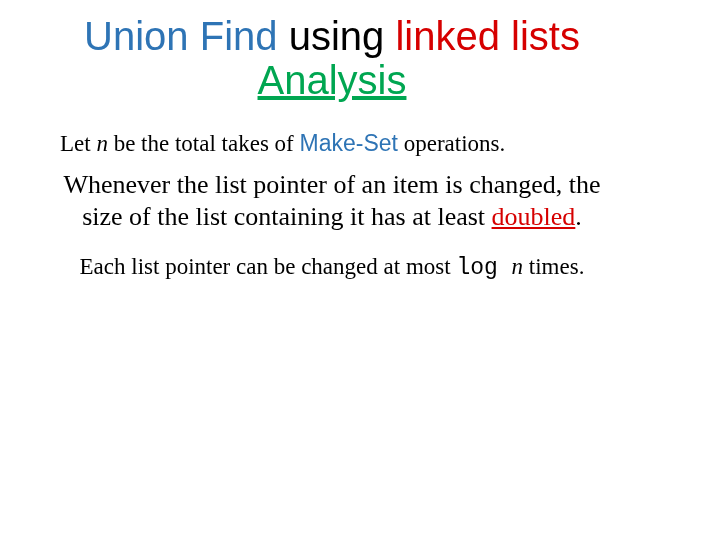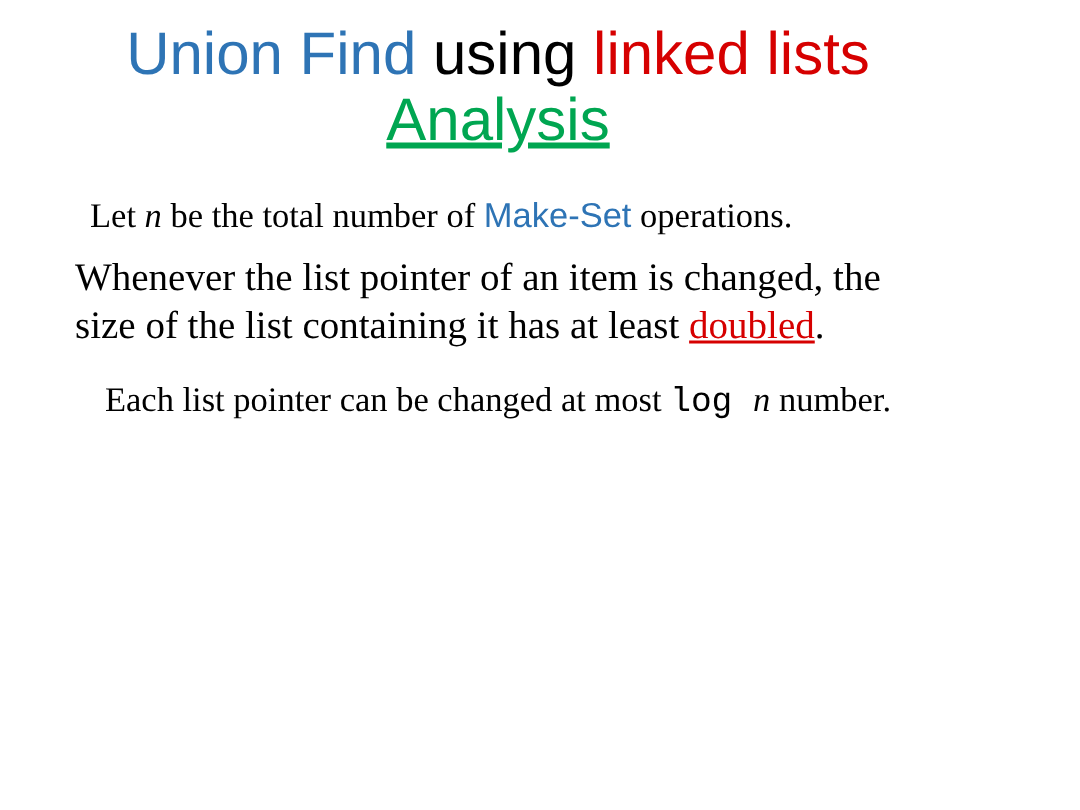--- a/index.html
+++ b/index.html
@@ -35,20 +35,21 @@
   .centered { text-align: center; }
   .l2 { margin-left: 36px; }
   .l3 { margin-bottom: 24px;}
   .but {
     font-size: 26px;
     text-align: center;
     margin: 6px 0 14px 0;
   }
   .para {
     font-size: 26px;
+    text-align: center;
     line-height: 1.2;
     margin: 12px 26px 22px 26px;
     font-family: Liberation Serif, serif;
   }
   .last2 { margin-top: 10px; }
 
   
   .blue  { color: #2e74b5; }
   .red   { color: #d60000; font-family: Arial, Helvetica, sans-serif; }
   .green { color: #00a651; font-family: Arial, Helvetica, sans-serif; text-decoration: underline; }
@@ -62,28 +63,28 @@
 <body>
 
 <div class="slide">
 
   <div class="title">
     <span class="blue">Union Find</span><span> using </span><span class="red">linked lists</span><br>
     <span class="green">Analysis</span>
   </div>
 
   <div class="line l2">
-    <span>Let </span><span class="ital">n</span><span> be the total number of </span><span class="opname">Make-Set</span><span> operations.</span>
+    <span>Let </span><span class="ital">n</span><span> be the total takes of </span><span class="opname">Make-Set</span><span> operations.</span>
   </div>
 
 
 
 
   <div class="para">
     <span>Whenever the list pointer of an item is changed, the size of the list containing it has at least </span><span class="doubled">doubled</span><span>.</span>
   </div>
 
   <div class="line centered last2">
-    <span>Each list pointer can be changed at most </span><span class="arcall">log </span><span class="ital">n</span><span> number.</span>
+    <span>Each list pointer can be changed at most </span><span class="arcall">log </span><span class="ital">n</span><span> times.</span>
   </div>
 
 
 </div>
 
 </body></html>

